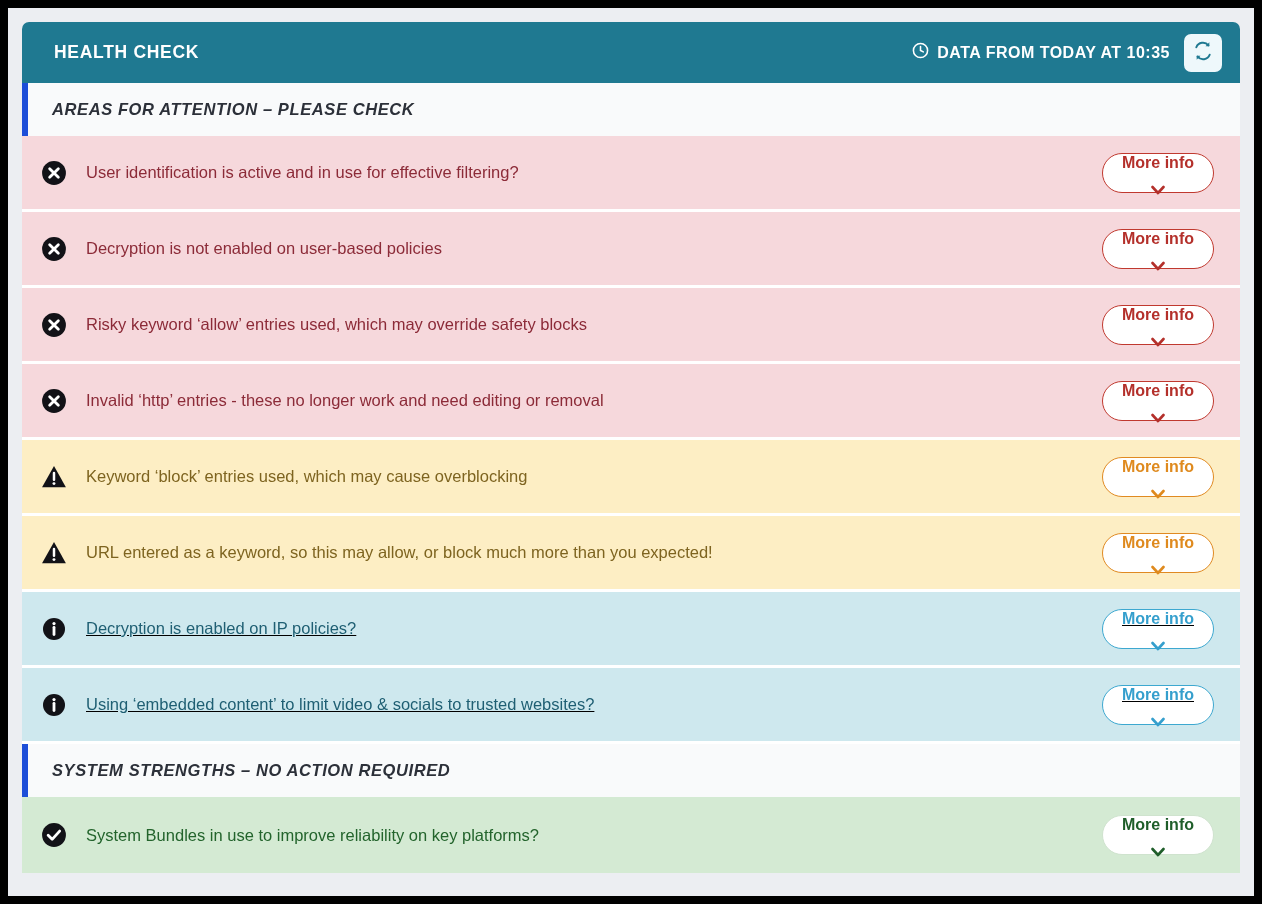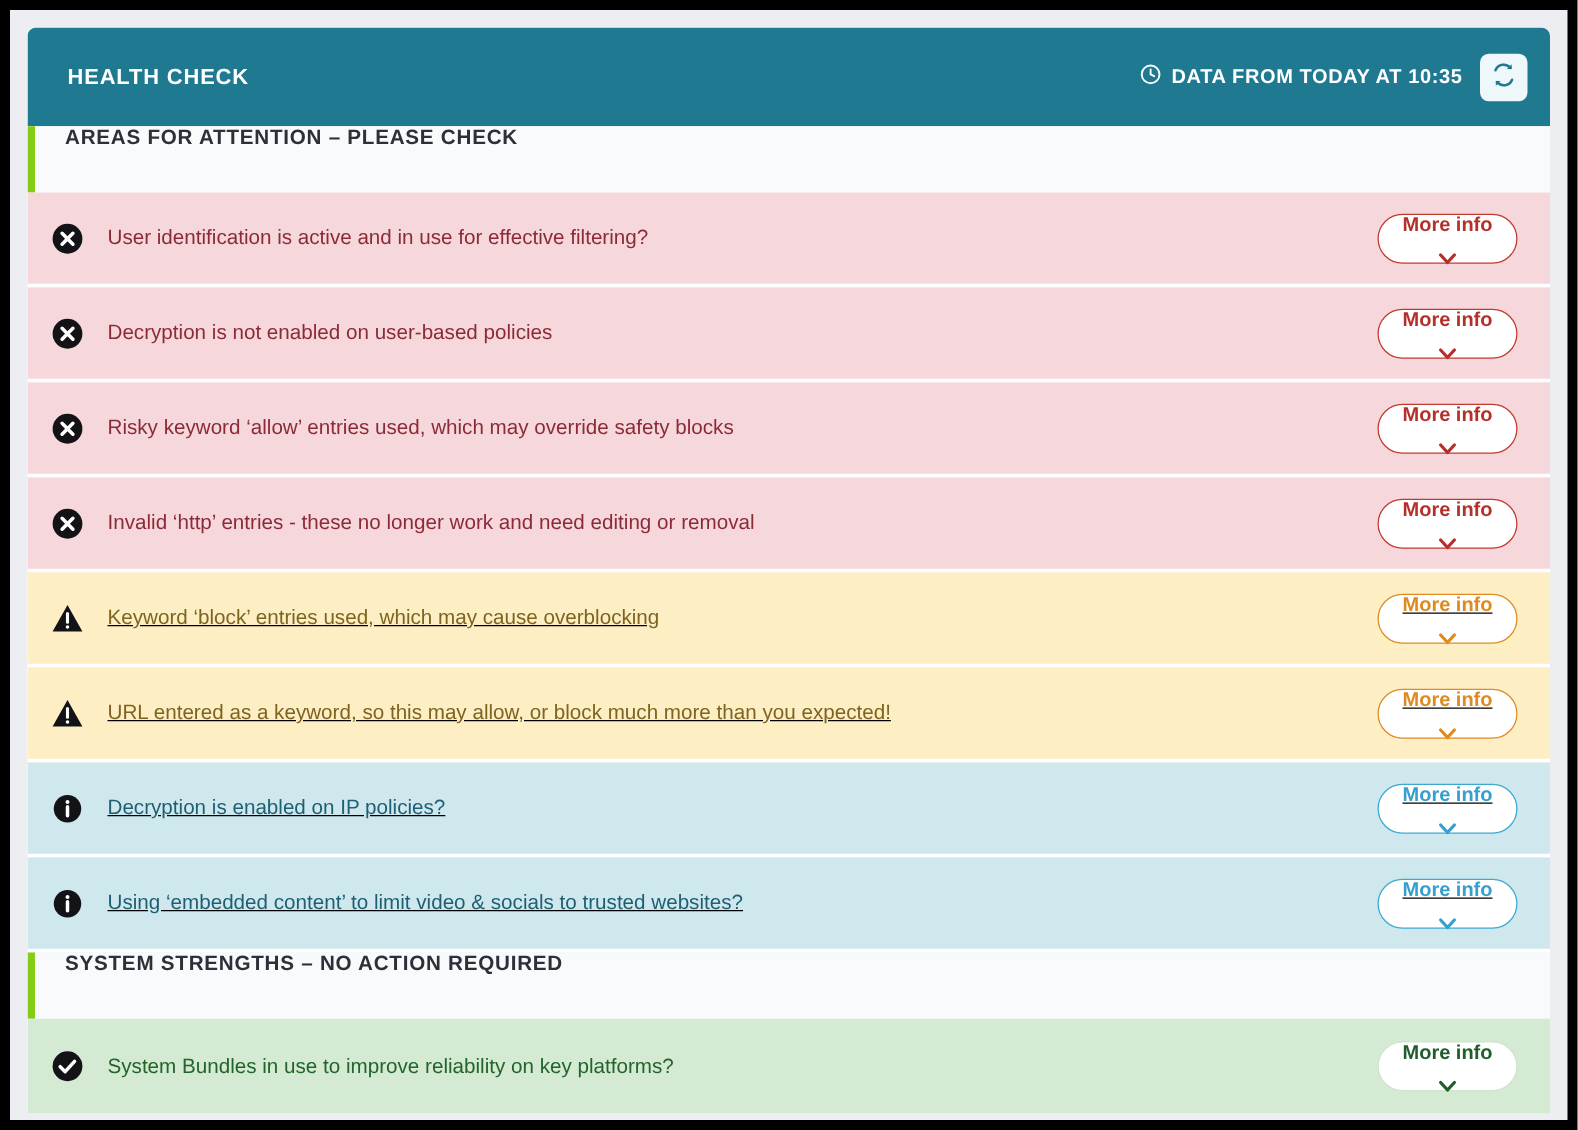--- a/index.html
+++ b/index.html
@@ -33,21 +33,21 @@
     top: 14px;
     width: 1218px;
     background: #ffffff;
     border-radius: 7px 7px 0 0;
     overflow: hidden;
   }
 
   
   .card-header {
     background: #1f7991;
-    height: 79px;
+    height: 61px;
     display: flex;
     align-items: center;
     justify-content: space-between;
     padding: 0 18px 0 32px;
   }
   .card-title {
     color: #ffffff;
     font-size: 17.5px;
     font-weight: bold;
     letter-spacing: 0.7px;
@@ -77,22 +77,24 @@
     justify-content: center;
     cursor: pointer;
     padding: 0;
   }
 
   
   .section-header {
     background: #f9fafb;
     height: 53px;
     display: flex;
-    border-left: 6px solid #84cc16;
+    align-items: center;
+    border-left: 6px solid #1d4ed8;
     padding-left: 24px;
+    font-style: italic;
   }
   .section-header-label {
     color: #2c3039;
     font-size: 16.5px;
     font-weight: bold;
     letter-spacing: 0.6px;
   }
 
   
   .row {
@@ -131,21 +133,21 @@
     white-space: nowrap;
     flex-direction: column;
   }
   .chevron { display: block; }
 
   
   .sev-error   { background: #f6d8dc; }
   .sev-error   .row-text { color: #8c2b38; }
   .sev-error   .more-info-btn { border-color: #c0392f; color: #b4302b; }
 
-  .sev-warning { background: #fdeec4; text-decoration: underline; }
+  .sev-warning { background: #fdeec4; }
   .sev-warning .row-text { color: #7e6420; }
   .sev-warning .more-info-btn { border-color: #e08a22; color: #df8a1e; }
 
   .sev-info    { background: #cee8ee; text-decoration: underline; }
   .sev-info    .row-text { color: #1f5f73; }
   .sev-info    .more-info-btn { border-color: #3da8d0; color: #359fcd; }
 
   .sev-success { background: #d4ead3; }
   .sev-success .row-text { color: #23642c; }
   .sev-success .more-info-btn { border-color: #cfe3ce; color: #1f5e2a; }

